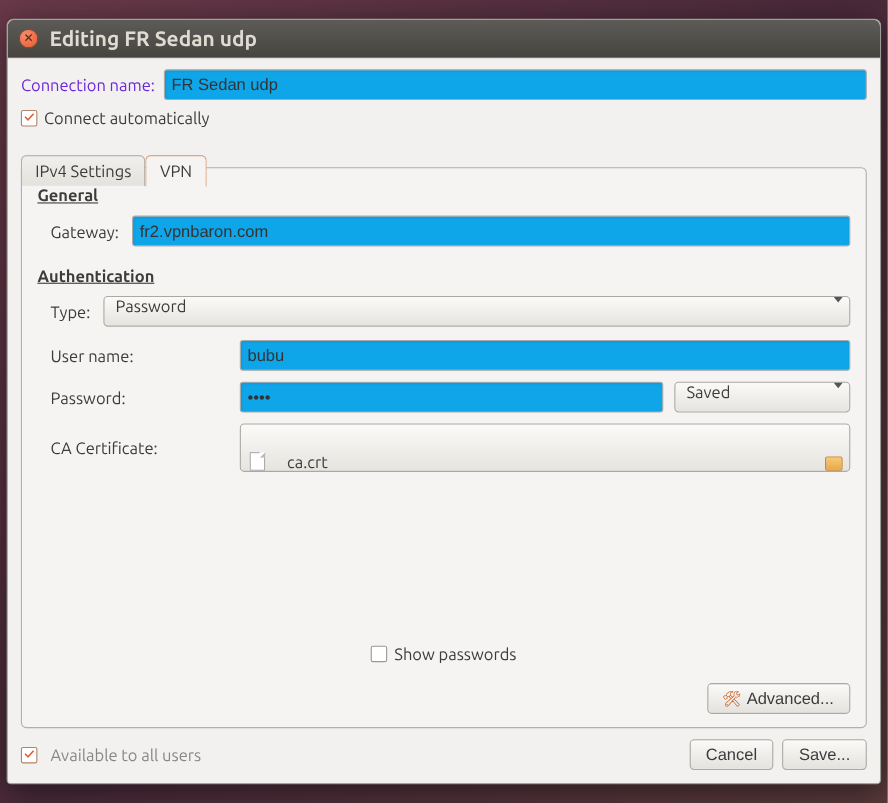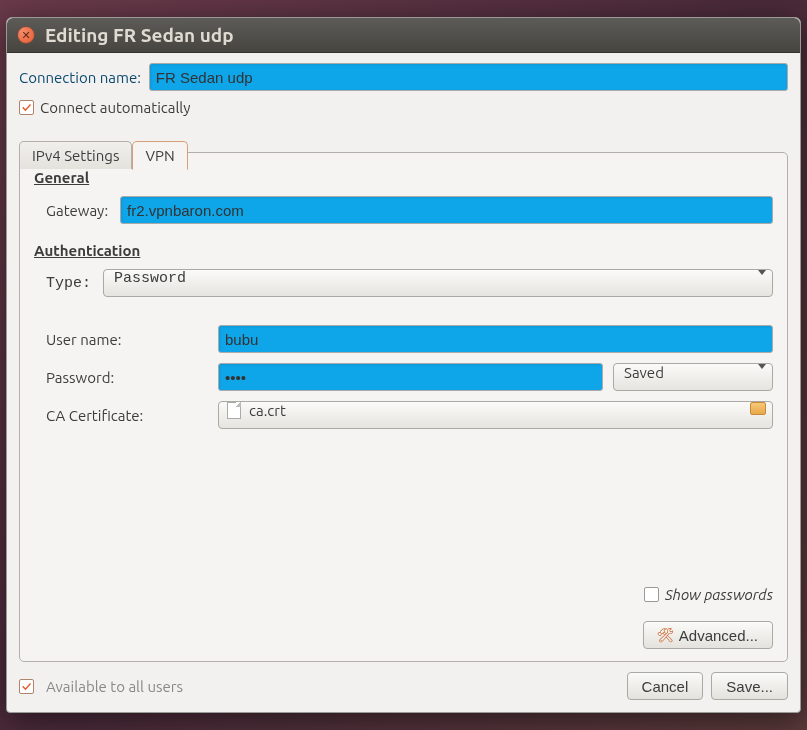--- a/index.html
+++ b/index.html
@@ -49,21 +49,21 @@
 }
 .title { font-weight: bold; font-size: 19px; }
 .content { padding: 10px 12px 12px 12px; }
 .row {
   display: flex;
   align-items: center;
   margin-bottom: 8px;
   gap: 8px;
 }
 .row label.fld {
-  color: #0c4a6e;
+  color: #6d28d9;
   white-space: nowrap;
 }
 input.text {
   flex: 1;
   height: 28px;
   padding: 3px 6px;
   font-size: 15px;
   background: #0ea5e9;
   border: 1px solid #aaa;
   border-radius: 3px;
@@ -155,28 +155,28 @@
   height: 0;
   border-left: 4px solid transparent;
   border-right: 4px solid transparent;
   border-top: 5px solid #555;
 }
 .pw-wrap { display: flex; gap: 10px; grid-column: 2 / 4; }
 .pw-wrap input.text { flex: 1; }
 .pw-select { width: 160px; }
 .filechooser {
   display: flex;
-  align-items: flex-start;
-  height: 28px;
+  align-items: flex-end;
+  height: 44px;
   padding: 0 6px 0 8px;
   background: linear-gradient(#fafaf8, #e6e4df);
   border: 1px solid #aba9a4;
   border-radius: 4px;
   cursor: pointer;
-  gap: 8px;
+  gap: 20px;
 }
 .file-icon {
   width: 14px;
   height: 17px;
   border: 1px solid #aaa;
   background: #fff;
   position: relative;
 }
 .file-icon::after {
   content: "";
@@ -190,26 +190,25 @@
   width: 16px;
   height: 13px;
   background: linear-gradient(#f7c979,#e8a849);
   border: 1px solid #c78a3a;
   border-radius: 2px;
   position: relative;
 }
 .spacer { flex: 1; }
 .showpw {
   display: flex;
-  justify-content: flex-end;
+  justify-content: center;
   align-items: center;
   gap: 6px;
   margin: 10px 0 18px 0;
   cursor: pointer;
-  font-style: italic;
 }
 .showpw .chk { border-color: #999; }
 .btn {
   height: 28px;
   padding: 0 14px;
   background: linear-gradient(#fafaf8, #e4e2dd);
   border: 1px solid #aba9a4;
   border-radius: 4px;
   cursor: pointer;
   display: inline-flex;
@@ -273,21 +272,21 @@
 
       <div class="section-title">General</div>
 
       <div class="form-grid" style="grid-template-columns:auto 1fr; margin-bottom:14px;">
         <label class="fld">Gateway:</label>
         <input class="text" type="text" value="fr2.vpnbaron.com" style="">
       </div>
 
       <div class="section-title">Authentication</div>
 
-      <div class="form-grid" style="grid-template-columns:auto 1fr; margin-bottom:28px;font-family:Liberation Mono, monospace;">
+      <div class="form-grid" style="grid-template-columns:auto 1fr; margin-bottom:12px;">
         <label class="fld">Type:</label>
         <div class="select">
           <span>Password</span>
           <span class="arrow"></span>
         </div>
       </div>
 
       <div class="form-grid">
         <label class="fld">User name:</label>
         <input class="text full" type="text" value="bubu" style="">

